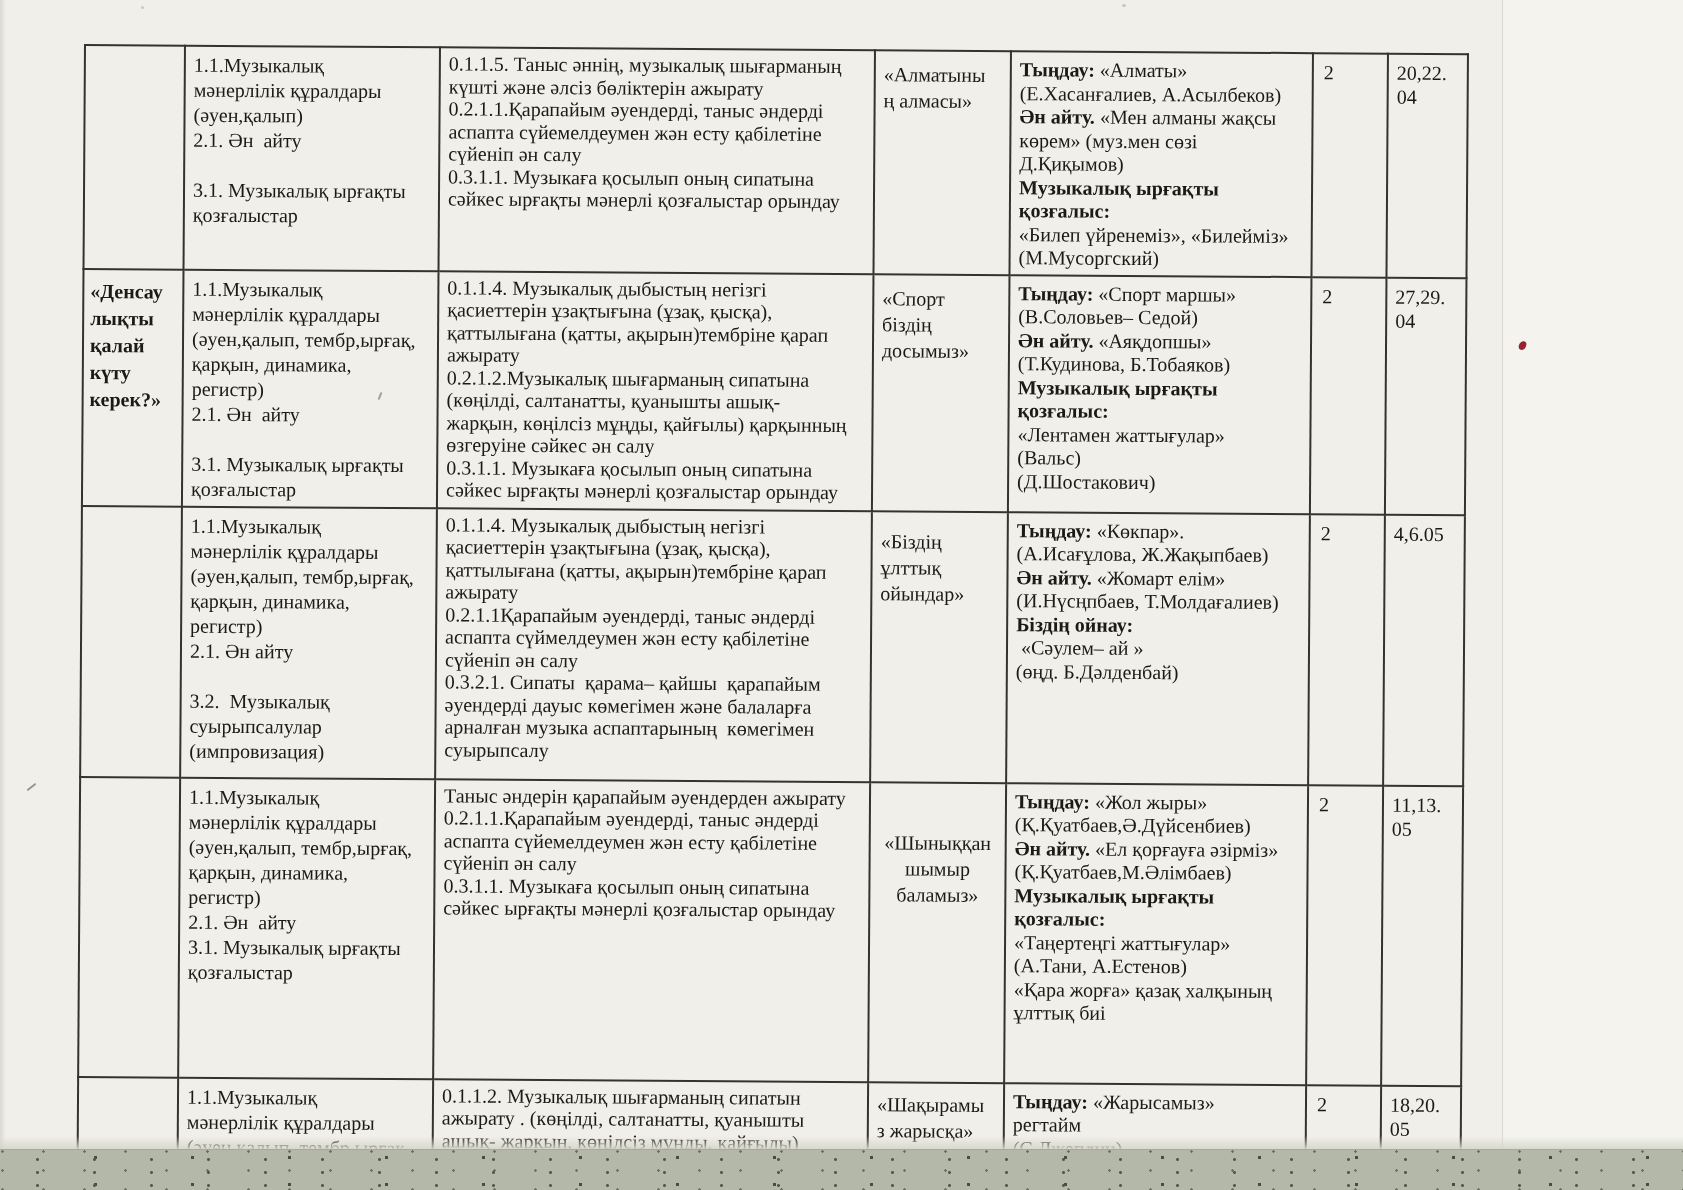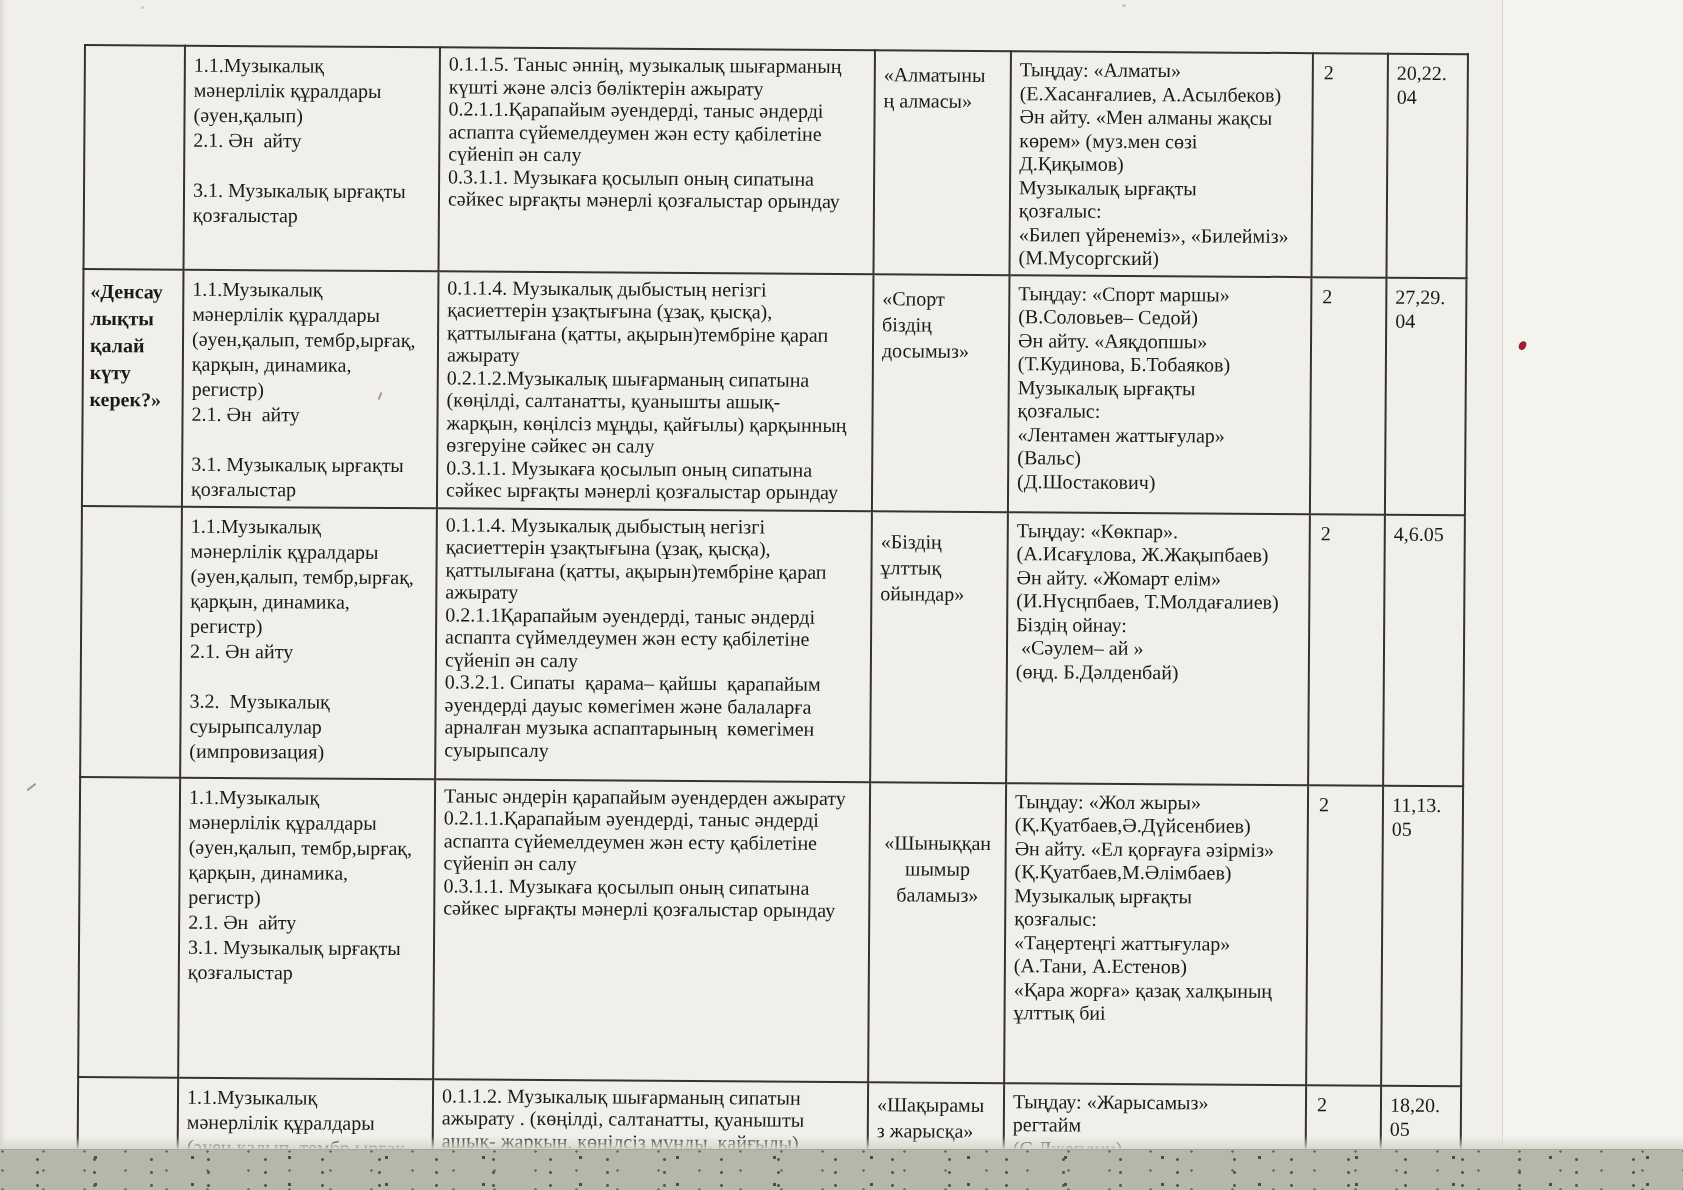--- a/index.html
+++ b/index.html
@@ -57,21 +57,21 @@
   }
   .c-areas { line-height: 25px; padding-top: 6px; }
   .c-objectives { line-height: 22.5px; padding-top: 4px; }
   .c-topic { line-height: 26px; padding-top: 10px; }
   .c-repertoire { line-height: 23.5px; padding-top: 6px; }
   .c-hours { line-height: 24px; padding: 6px 4px 0 10px; }
   .c-dates { line-height: 24px; padding: 6px 4px 0 8px; }
   tr.r2 .c-topic { padding-top: 16px; }
   tr.r3 .c-topic { text-align: center; padding-top: 46px; }
   tr.r4 .c-topic { padding-top: 8px; }
-  b { font-weight: normal; }
+  b { font-weight: bold; }
 
   .band-fade {
     position: absolute; left: 0; right: 0; bottom: 40px; height: 14px;
     background: linear-gradient(rgba(214,215,204,0), #d6d7cc);
   }
   .scan-band {
     position: absolute; left: 0; right: 0; bottom: 0; height: 40px;
     background-color: var(--band, #b4b8a9);
     background-image:
       radial-gradient(circle, #545848 1.2px, transparent 1.7px),

